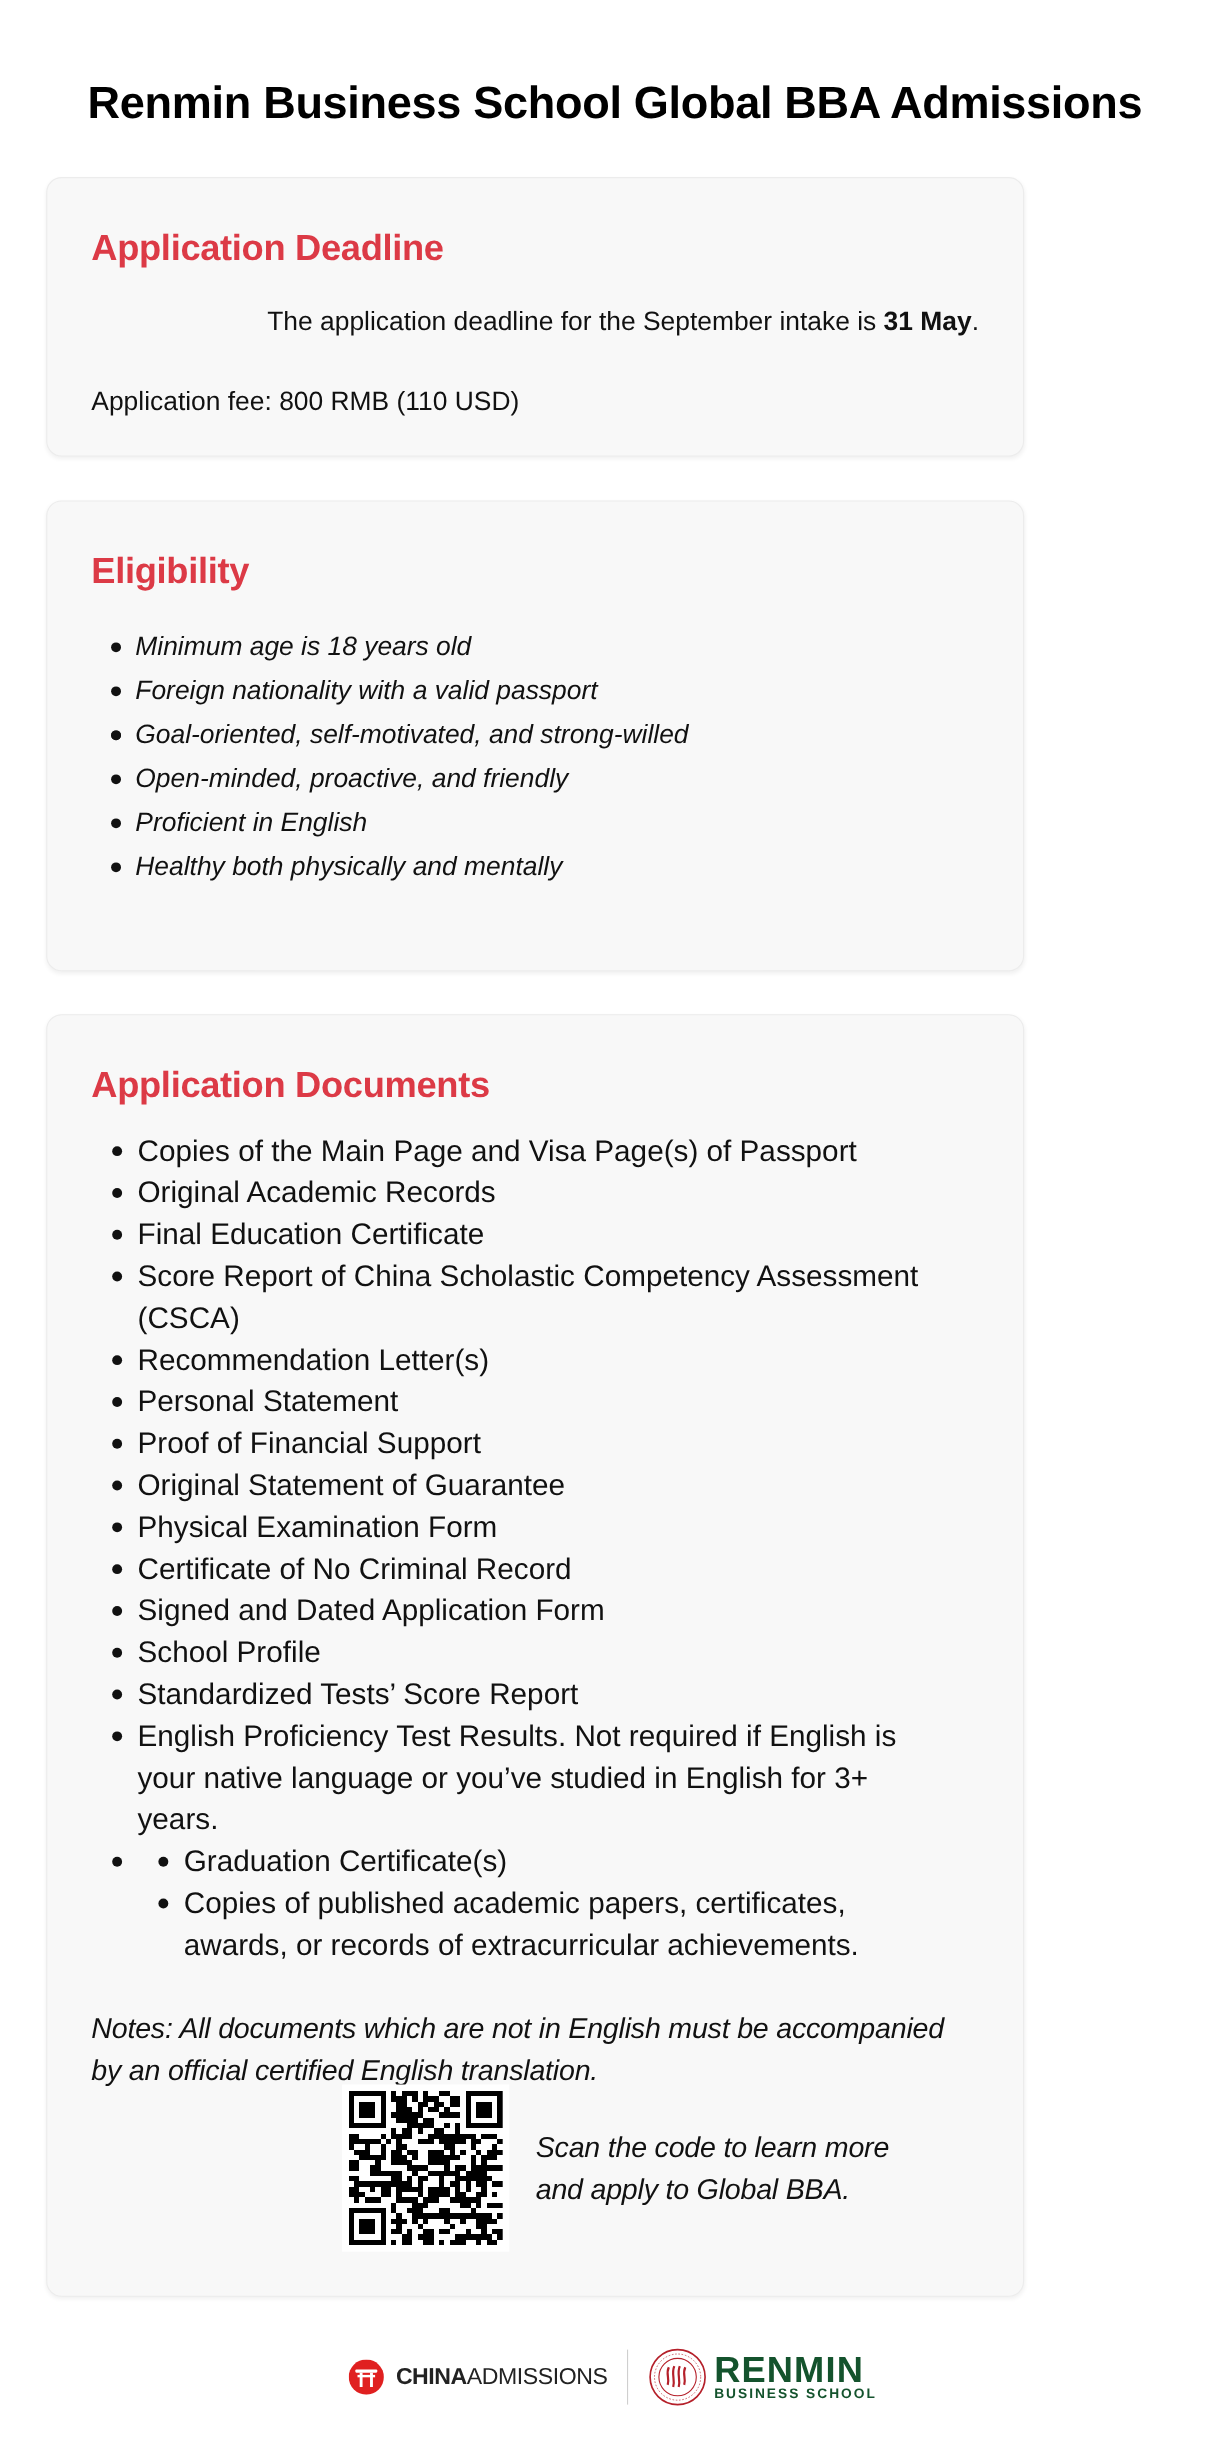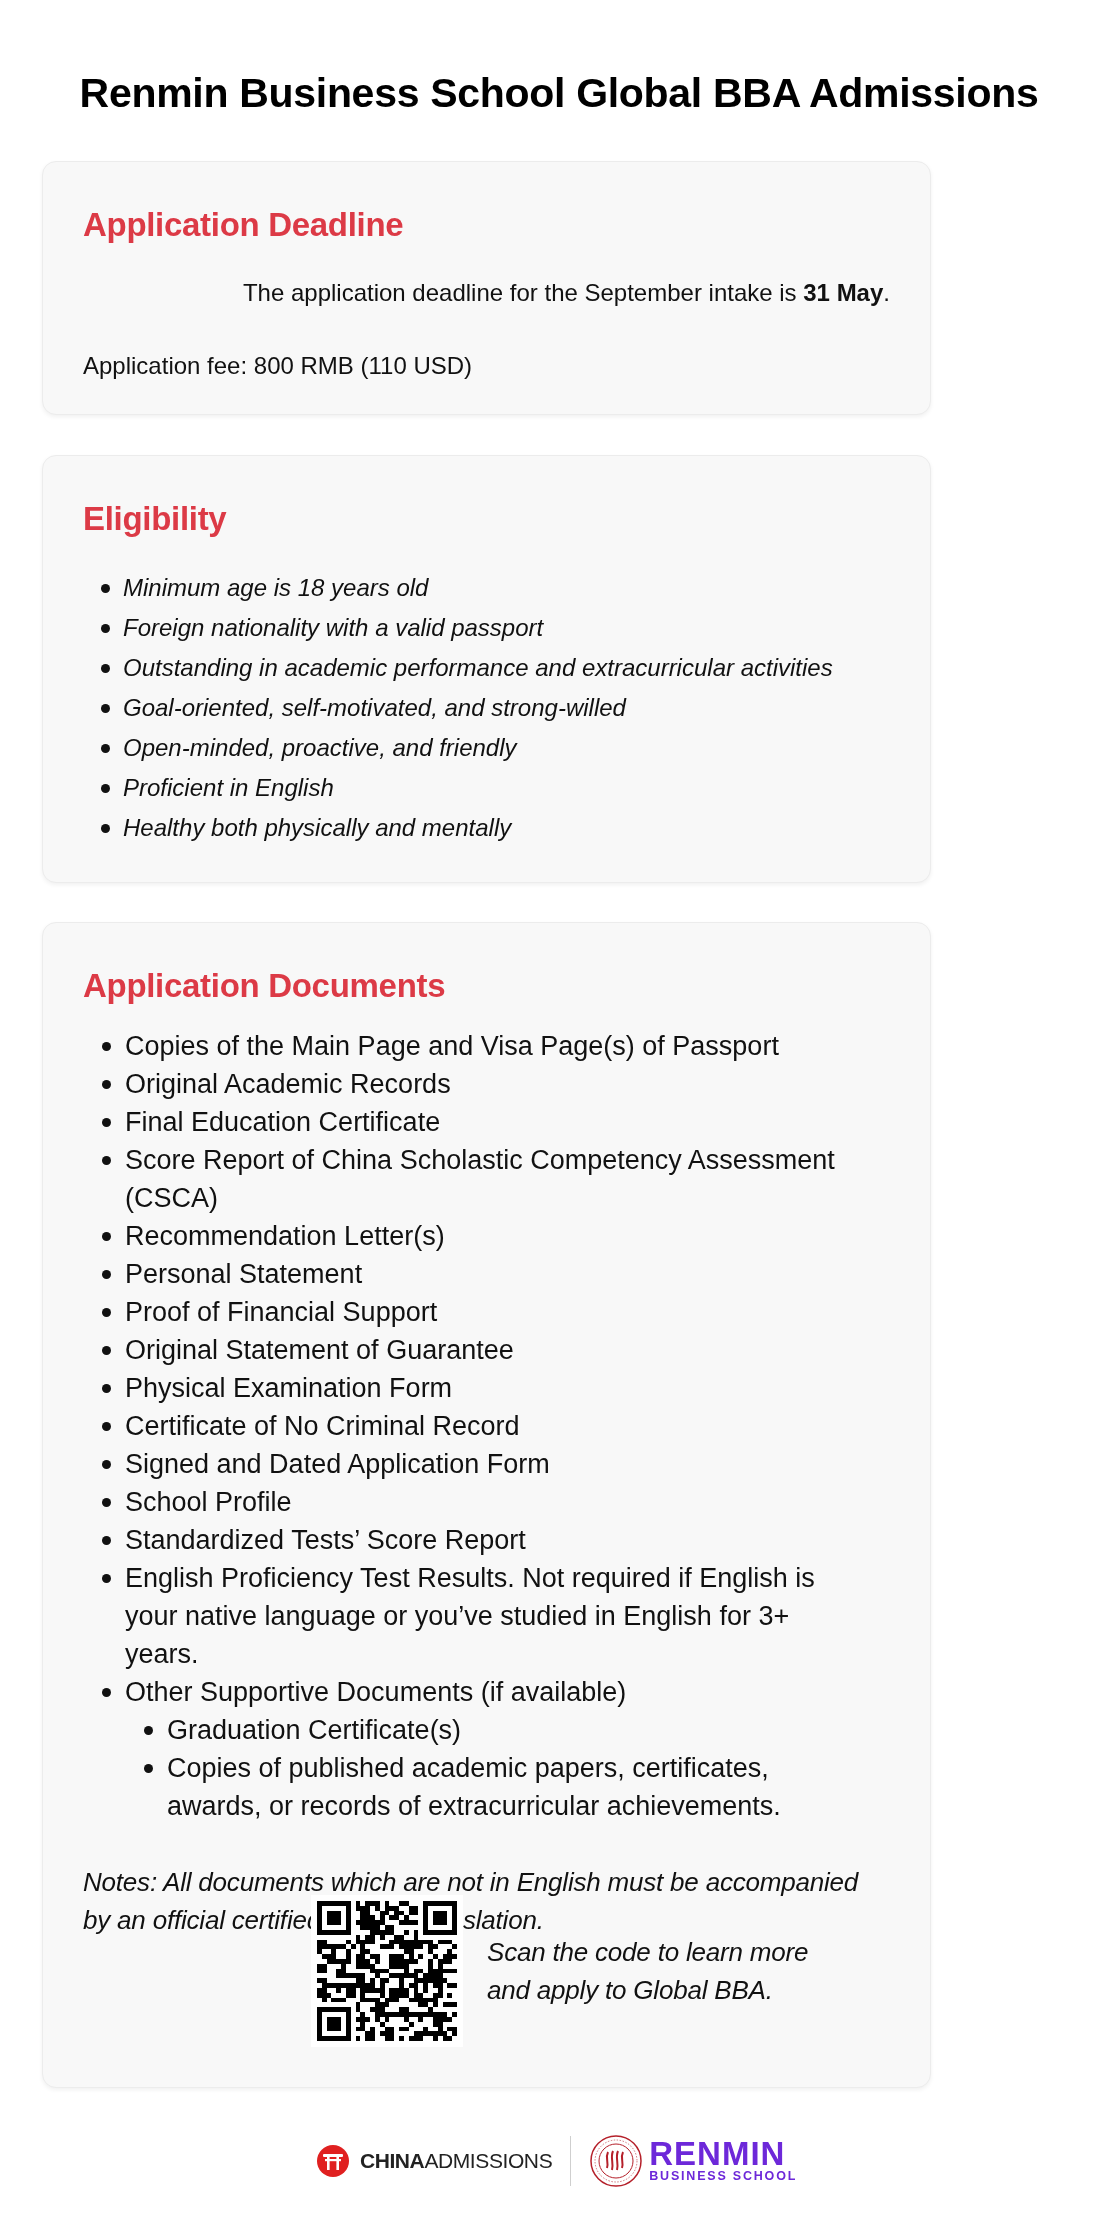--- a/index.html
+++ b/index.html
@@ -122,41 +122,41 @@
     align-items: center;
   }
   .ca-logo { display: flex; align-items: center; }
   .ca-logo svg { width: 32px; height: 32px; }
   .ca-text { margin-left: 11px; font-size: 21px; color: #222; letter-spacing: -0.4px; }
   .ca-text b { font-weight: bold; }
   .ca-text span { font-weight: normal; }
   .divider { width: 1px; height: 50px; background: #cfcfcf; margin: 0 18px; }
   .rbs-logo { display: flex; align-items: center; }
   .rbs-logo svg { width: 54px; height: 54px; }
-  .rbs-text { margin-left: 6px; color: #6d28d9; }
+  .rbs-text { margin-left: 6px; color: #14532d; }
   .rbs-text .big { font-size: 33px; font-weight: bold; letter-spacing: 1px; line-height: 30px; }
   .rbs-text .small { font-size: 12.5px; font-weight: bold; letter-spacing: 1.8px; line-height: 14px; }
 </style>
 </head>
 <body>
 
 <h1 class="page-title">Renmin Business School Global BBA Admissions</h1>
 
 <section class="card" id="card-deadline">
   <h2>Application Deadline</h2>
   <p class="para first"><span>The application deadline for the September intake is </span><b>31 May</b><span>.</span></p>
   <p class="para second">Application fee: 800 RMB (110 USD)</p>
 </section>
 
 <section class="card" id="card-eligibility">
   <h2>Eligibility</h2>
   <ul class="elig">
     <li><span class="dot"></span><span>Minimum age is 18 years old</span></li>
     <li><span class="dot"></span><span>Foreign nationality with a valid passport</span></li>
-    <li><span class="dot"></span><span>Outstanding in academic performance and extracurricular activities</span></li>
+    <li><span class="dot"></span></li>
     <li><span class="dot"></span><span>Goal-oriented, self-motivated, and strong-willed</span></li>
     <li><span class="dot"></span><span>Open-minded, proactive, and friendly</span></li>
     <li><span class="dot"></span><span>Proficient in English</span></li>
     <li><span class="dot"></span><span>Healthy both physically and mentally</span></li>
   </ul>
 </section>
 
 <section class="card" id="card-docs">
   <h2>Application Documents</h2>
   <ul class="docs">
@@ -167,21 +167,21 @@
     <li><span class="dot"></span><span>Recommendation Letter(s)</span></li>
     <li><span class="dot"></span><span>Personal Statement</span></li>
     <li><span class="dot"></span><span>Proof of Financial Support</span></li>
     <li><span class="dot"></span><span>Original Statement of Guarantee</span></li>
     <li><span class="dot"></span><span>Physical Examination Form</span></li>
     <li><span class="dot"></span><span>Certificate of No Criminal Record</span></li>
     <li><span class="dot"></span><span>Signed and Dated Application Form</span></li>
     <li><span class="dot"></span><span>School Profile</span></li>
     <li><span class="dot"></span><span>Standardized Tests’ Score Report</span></li>
     <li style="padding-right:40px"><span class="dot"></span><span>English Proficiency Test Results. Not required if English is your native language or you’ve studied in English for 3+ years.</span></li>
-    <li><span class="dot"></span><span>Other Supportive Documents (if available)</span>
+    <li><span class="dot"></span>
       <ul class="sub">
         <li><span class="dot"></span><span>Graduation Certificate(s)</span></li>
         <li style="padding-right:20px"><span class="dot"></span><span>Copies of published academic papers, certificates, awards, or records of extracurricular achievements.</span></li>
       </ul>
     </li>
   </ul>
   <p class="notes">Notes: All documents which are not in English must be accompanied by an official certified English translation.</p>
 
   <div class="qr-row">
     <div class="qr-box">

